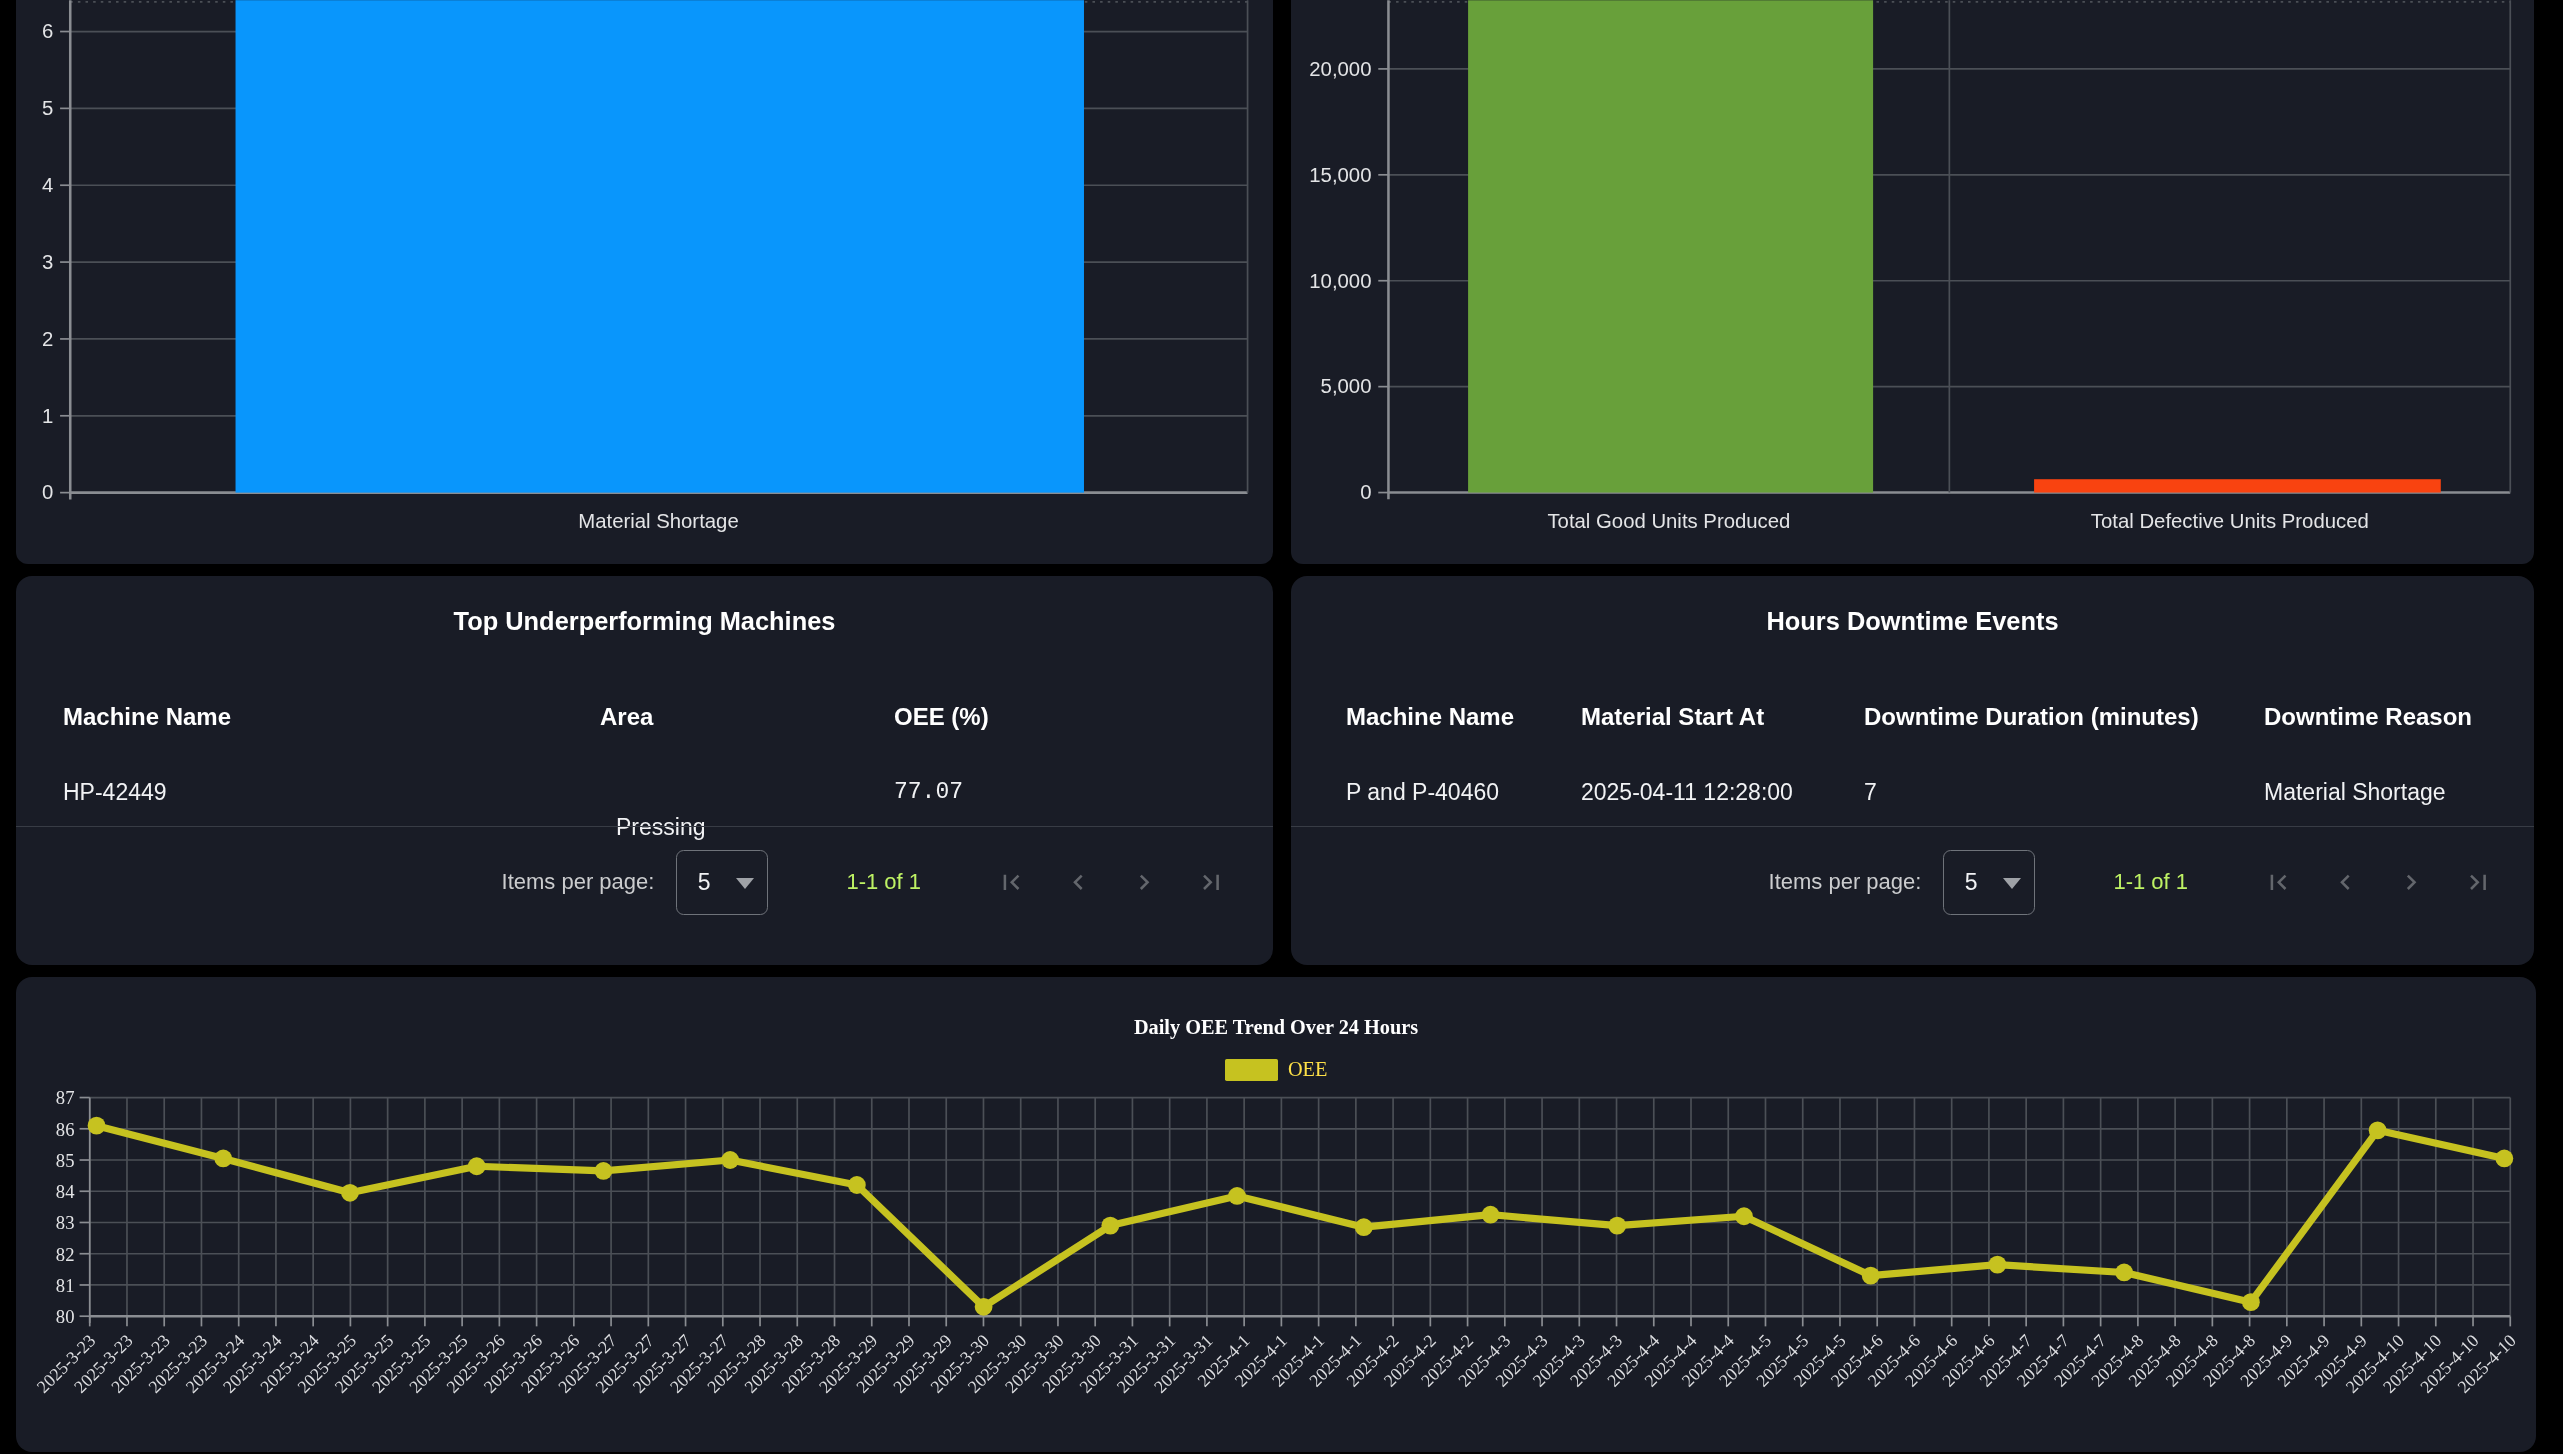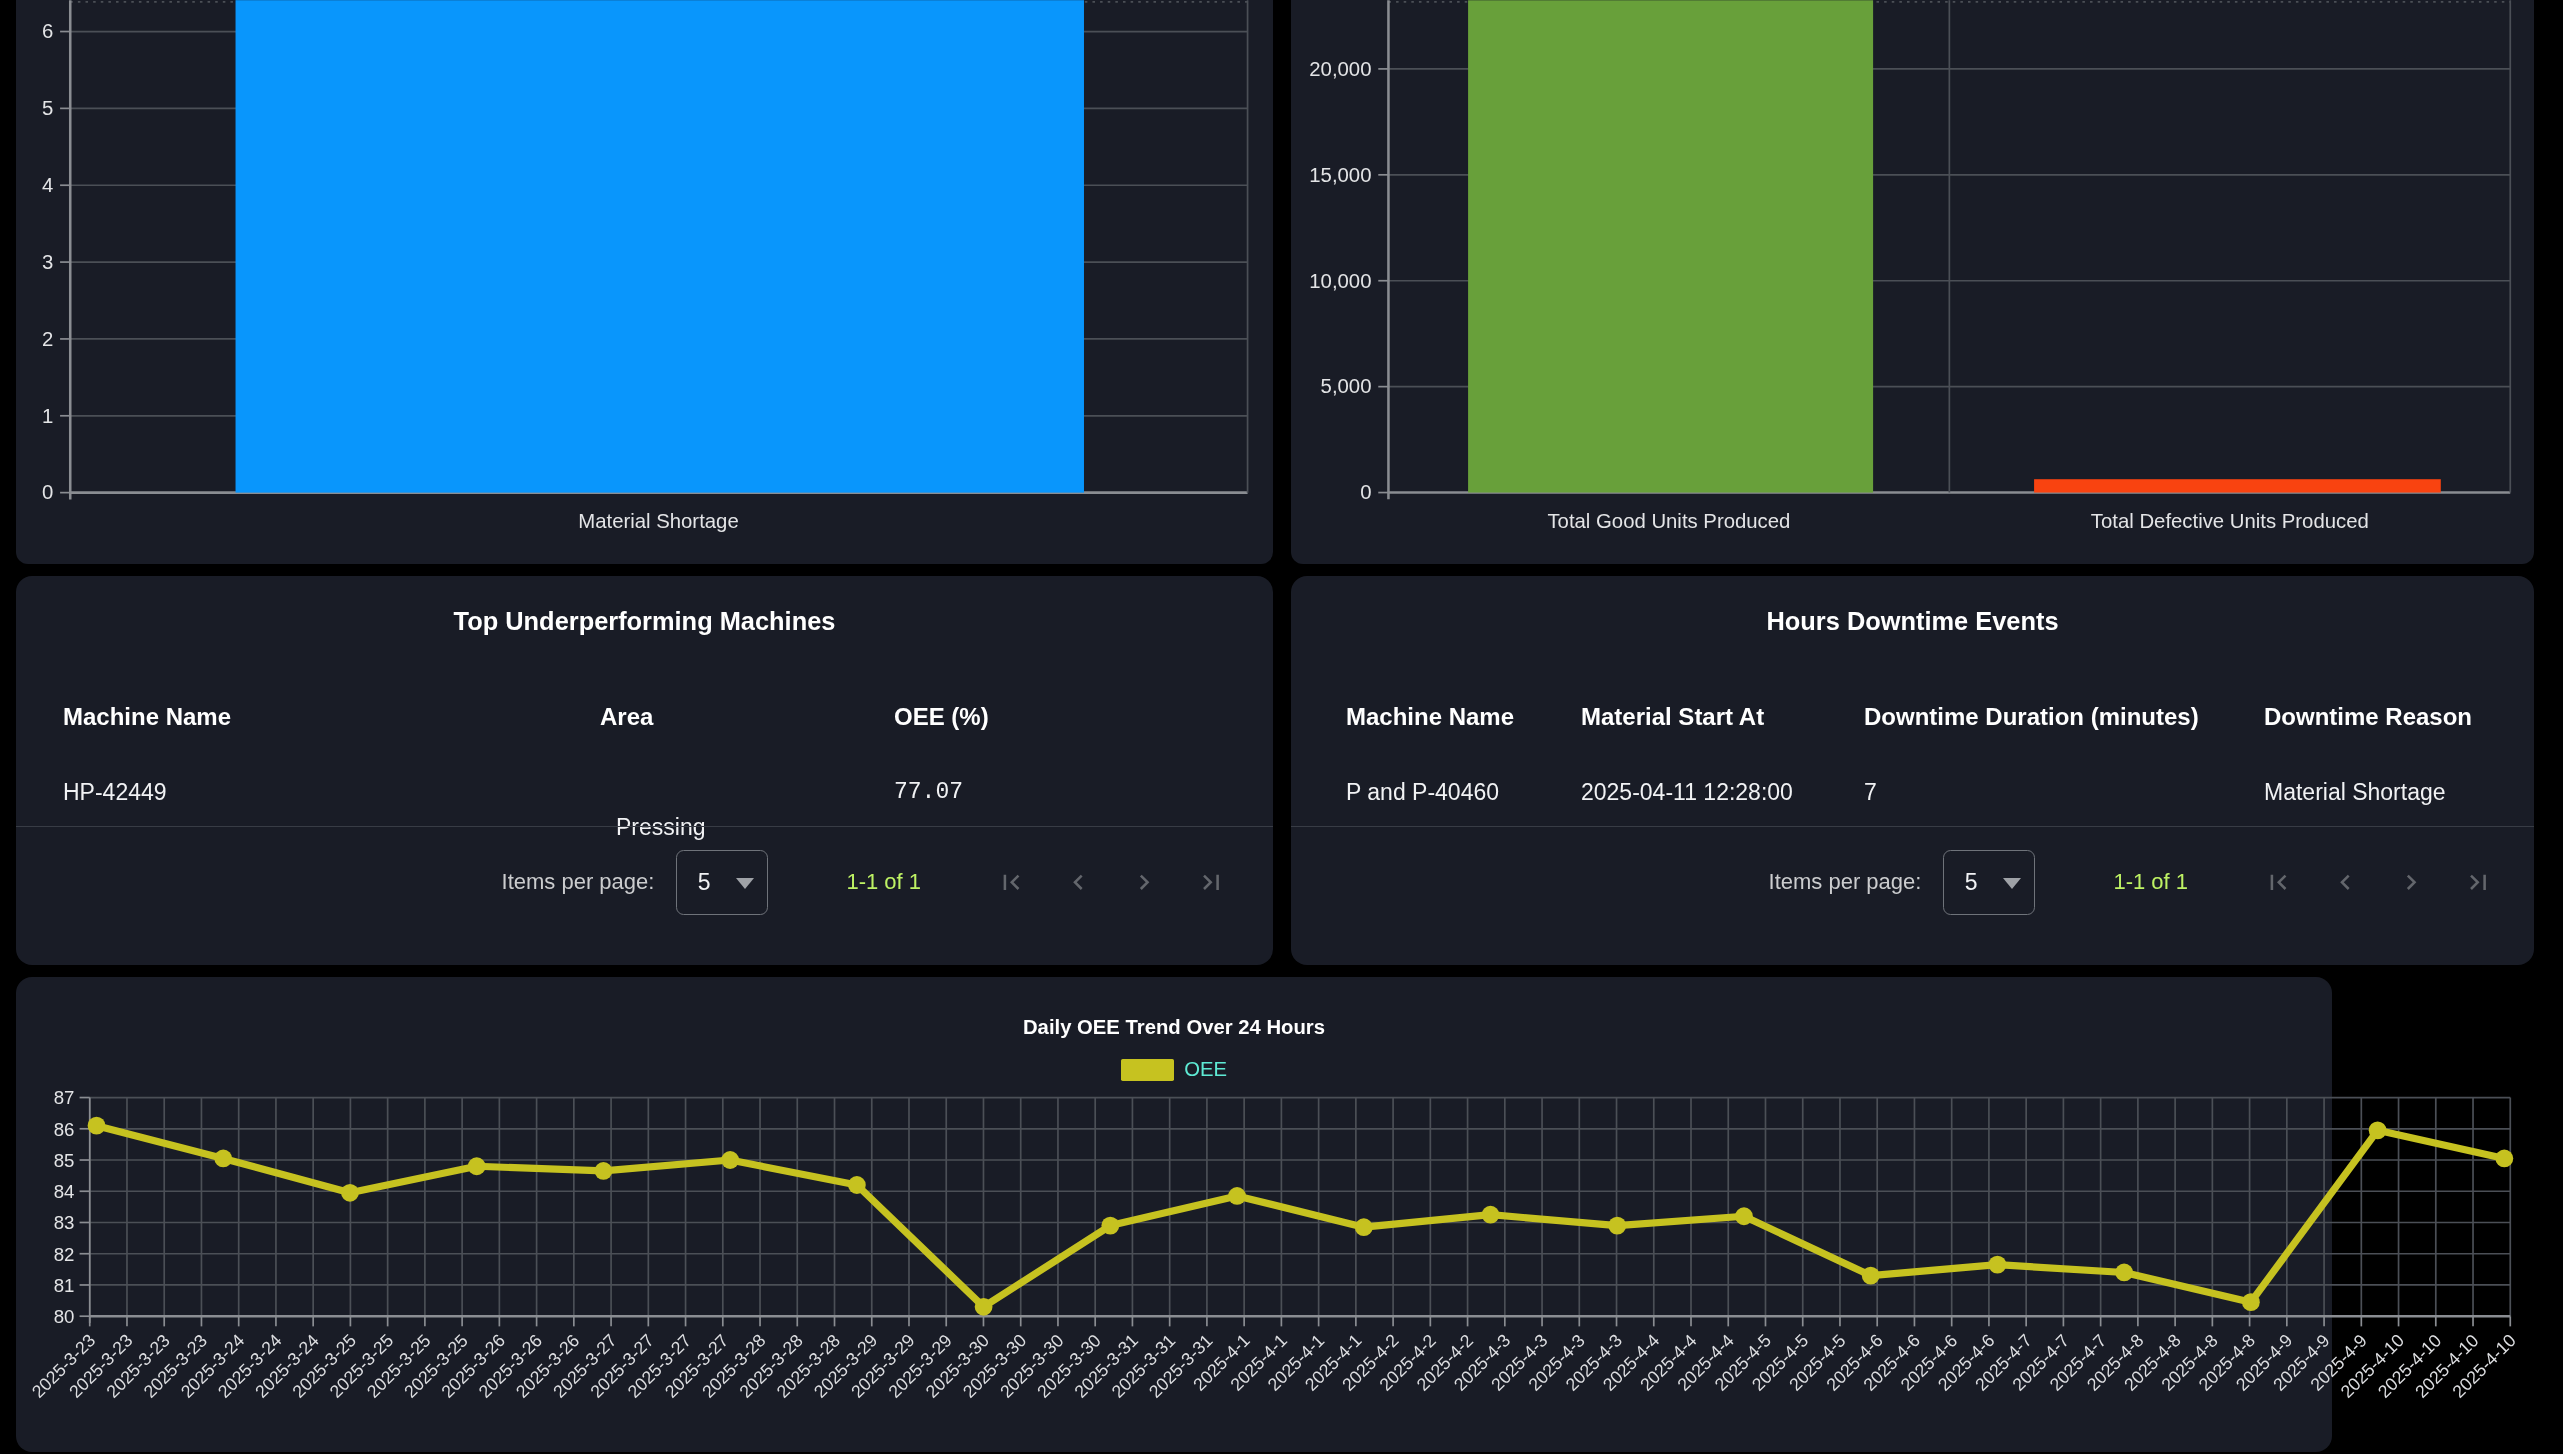--- a/index.html
+++ b/index.html
@@ -25,21 +25,21 @@
                     border-top:11px solid #9fa2a7;}
   .pg-range{color:#bef264;font-size:22px;margin-right:39px;}
   .pg-btn{width:30.5px;height:30.5px;margin-left:36px;display:inline-block;}
   .pg-btn svg{width:30.5px;height:30.5px;fill:#63666c;display:block;}
   
   .oee-title{position:absolute;top:39px;left:0;right:0;text-align:center;
              color:#fff;font-size:20.3px;font-weight:bold;}
   .oee-legend{position:absolute;top:81px;left:0;right:0;display:flex;
               justify-content:center;align-items:center;}
   .legend-swatch{width:53px;height:22px;border-radius:1.7px;margin-right:10.2px;}
-  .legend-label{color:#5eead4;font-size:20.3px;}
+  .legend-label{color:#fde047;font-size:20.3px;}
   svg.chart{position:absolute;left:0;top:0;display:block;}
 </style>
 </head>
 <body>
 
 <div class="card cut-top" style="left:16px;top:0;width:1257px;height:564px;">
   <svg class="chart" id="chart-reason" width="1257" height="564" viewBox="0 0 1483 665">
       <line x1="64" y1="581" x2="1453" y2="581" stroke="#8a8d92" stroke-width="3"></line>
       <line x1="52" y1="581" x2="64" y2="581" stroke="#8a8d92" stroke-width="2"></line>
       <text x="44" y="589" text-anchor="end" fill="#e3e4e6" font-size="24">0</text>
@@ -178,21 +178,21 @@
         </svg>
       </span>
     <span class="pg-btn">
       <svg viewBox="0 0 24 24">
           <path d="M5.59 7.41L10.17 12l-4.58 4.59L7 18l6-6-6-6zM16 6h2v12h-2z"></path>
         </svg>
       </span>
   </div>
 </div>
 
-<div class="card" style="left:16px;top:977px;width:2316px;height:475px;">
+<div class="card" style="left:16px;top:977px;width:2520px;height:475px;font-family:Liberation Serif, serif;">
   <div class="oee-title">Daily OEE Trend Over 24 Hours</div>
   <div class="oee-legend">
     <span class="legend-swatch" id="oee-swatch" style="background: rgb(198, 194, 32);"></span>
     <span class="legend-label">OEE</span>
   </div>
   <svg class="chart" id="chart-oee" width="2518" height="475" style="top:0;" viewBox="0 0 2971 560">
       <line x1="87" y1="142" x2="87" y2="400" stroke="#4b4f56" stroke-width="2"></line>
       <line x1="87" y1="400" x2="87" y2="412" stroke="#8a8d92" stroke-width="2"></line>
       <text x="95" y="430" text-anchor="end" fill="#dcdde0" font-size="21" transform="rotate(-45 95 430)">2025-3-23</text>
       <line x1="130.93846153846152" y1="142" x2="130.93846153846152" y2="400" stroke="#4b4f56" stroke-width="2"></line>

